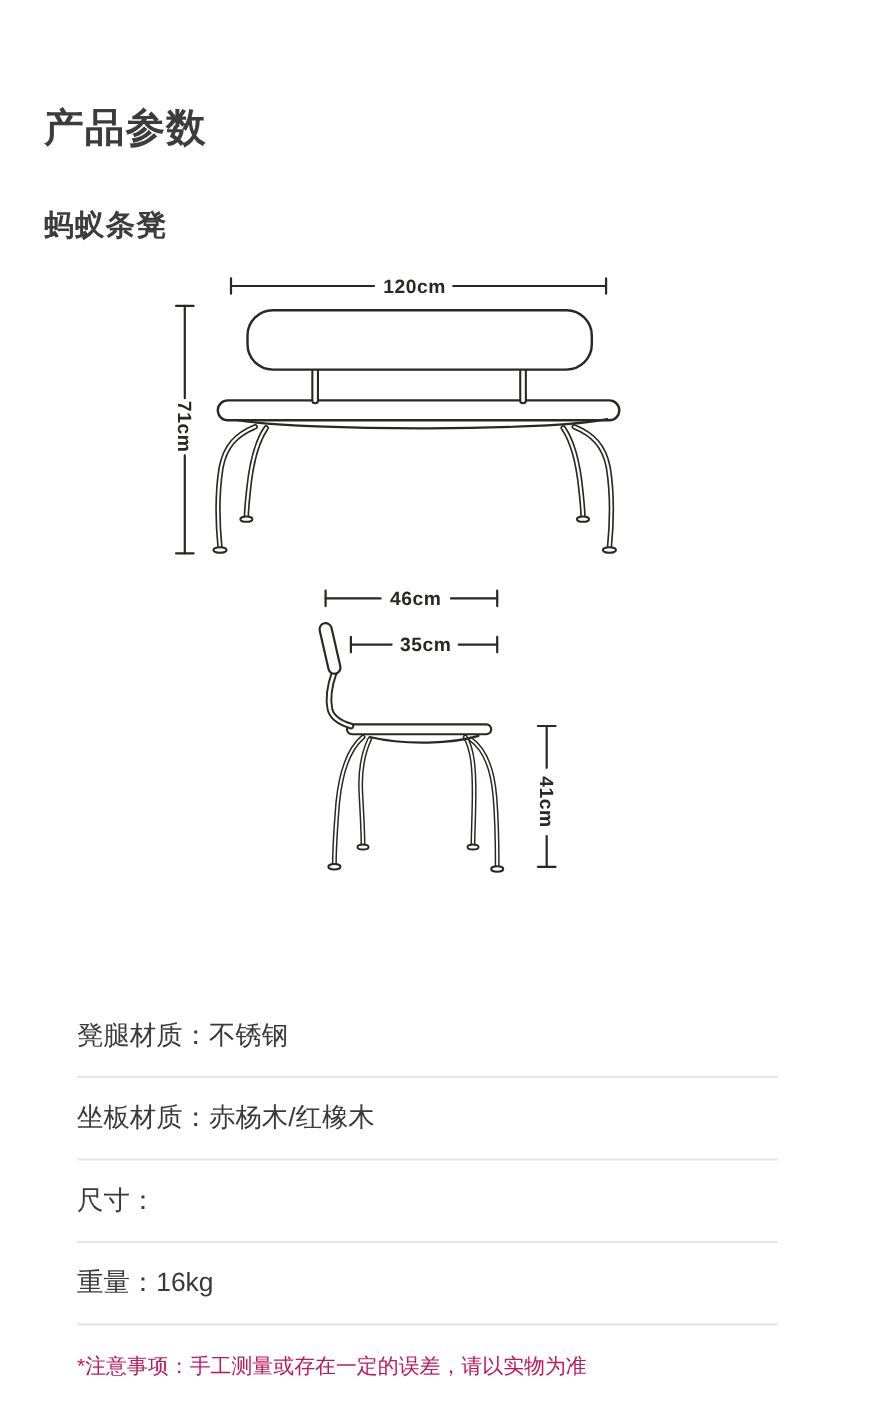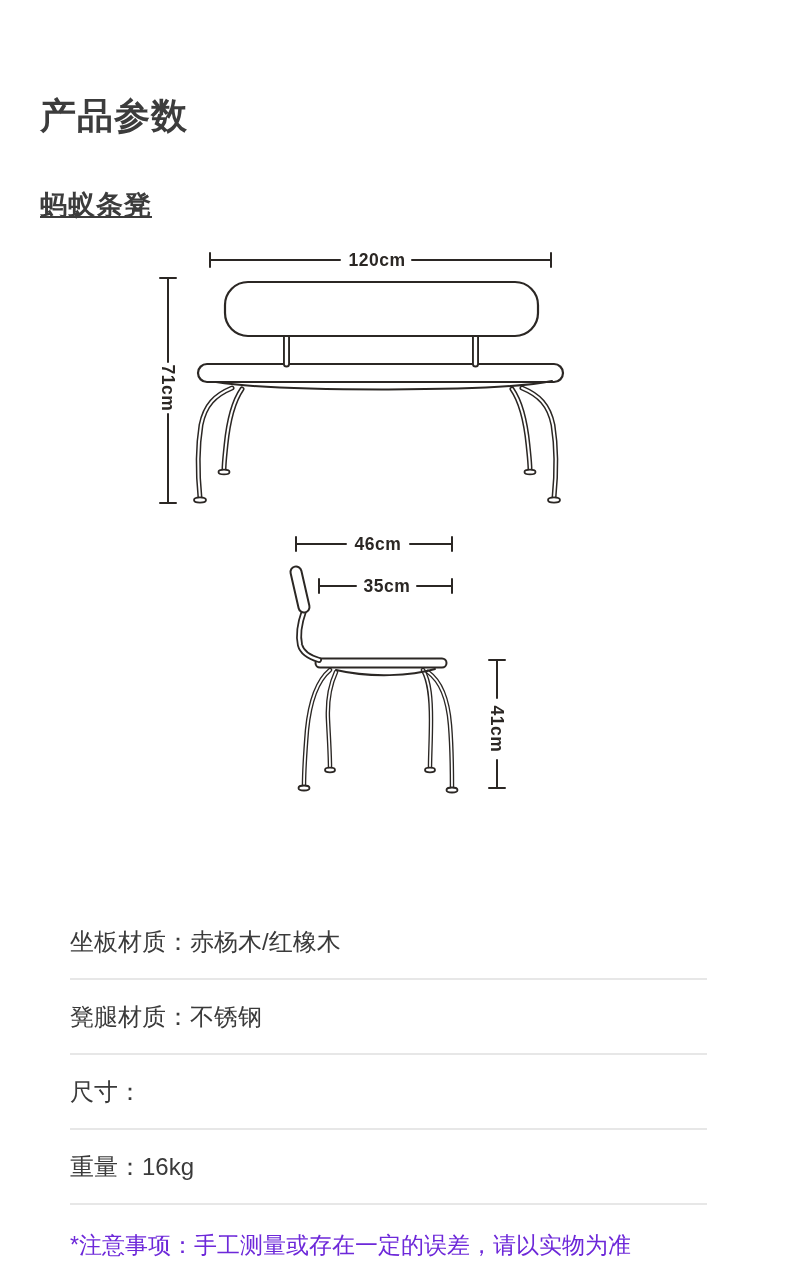--- a/index.html
+++ b/index.html
@@ -7,37 +7,37 @@
     width:790px;height:1286px;position:relative;background:#ffffff;
     font-family:"Liberation Sans","DejaVu Sans",sans-serif;
     color:#3c3c3c;overflow:hidden;
   }
   .page-title{
     position:absolute;left:40px;top:98px;
     font-size:36px;font-weight:700;color:#3c3c3c;line-height:1;letter-spacing:1px;
   }
   .product-name{
     position:absolute;left:40px;top:192px;
-    font-size:27px;font-weight:700;color:#3c3c3c;line-height:1;letter-spacing:1px;text-decoration:underline;
+    font-size:27px;font-weight:700;color:#3c3c3c;line-height:1;letter-spacing:1px;
   }
   .diagram{
     position:absolute;left:0;top:240px;width:790px;height:580px;
   }
   .specs{
     position:absolute;left:70px;top:905px;width:637px;
   }
   .spec-row{
     height:73px;display:flex;align-items:center;
     border-bottom:2px solid #e7e7e7;
     font-size:24px;color:#3a3a3a;line-height:1;
   }
   .spec-row .label{white-space:pre;}
   .spec-row .value{white-space:pre;}
   .note{
-    margin-top:26px;font-size:23px;color:#6d28d9;line-height:1.3;
+    margin-top:26px;font-size:19px;color:#be185d;line-height:1.3;
   }
   
   .ln{stroke:#2b2724;stroke-width:2;fill:none;stroke-linecap:round;stroke-linejoin:round;}
   .shape{stroke:#2b2724;stroke-width:2.2;fill:#ffffff;stroke-linejoin:round;}
   .tube-o{stroke:#2b2724;fill:none;stroke-linecap:round;stroke-linejoin:round;}
   .tube-i{stroke:#ffffff;fill:none;stroke-linecap:round;stroke-linejoin:round;}
   .foot{stroke:#2b2724;stroke-width:1.8;fill:#ffffff;}
   .dim-text{
     font-family:"Liberation Sans","DejaVu Sans",sans-serif;
     font-size:17.5px;font-weight:700;fill:#2b2724;letter-spacing:0.5px;
@@ -144,26 +144,26 @@
       <path class="tube-o" stroke-width="6" d="M304,371 C299,385 298,396 300,405 C302,413 309,417 319,420"></path>
       <path class="tube-i" stroke-width="2.5" d="M304,371 C299,385 298,396 300,405 C302,413 309,417 319,420"></path>
       <path class="tube-o" stroke-width="13" d="M296,332 L304,367"></path>
       <path class="tube-i" stroke-width="9" d="M296,332 L304,367"></path>
     </g>
   </g>
 </svg>
 
 <div class="specs">
   <div class="spec-row">
+    <span class="label">凳腿材质：</span>
+      <span class="value">不锈钢</span>
+  </div>
+  <div class="spec-row">
     <span class="label">坐板材质：</span>
       <span class="value">赤杨木/红橡木</span>
-  </div>
-  <div class="spec-row">
-    <span class="label">凳腿材质：</span>
-      <span class="value">不锈钢</span>
   </div>
   <div class="spec-row">
     <span class="label">尺寸：</span>
   </div>
   <div class="spec-row">
     <span class="label">重量：</span>
       <span class="value">16kg</span>
   </div>
   <div class="note">*注意事项：手工测量或存在一定的误差，请以实物为准</div>
 </div>

